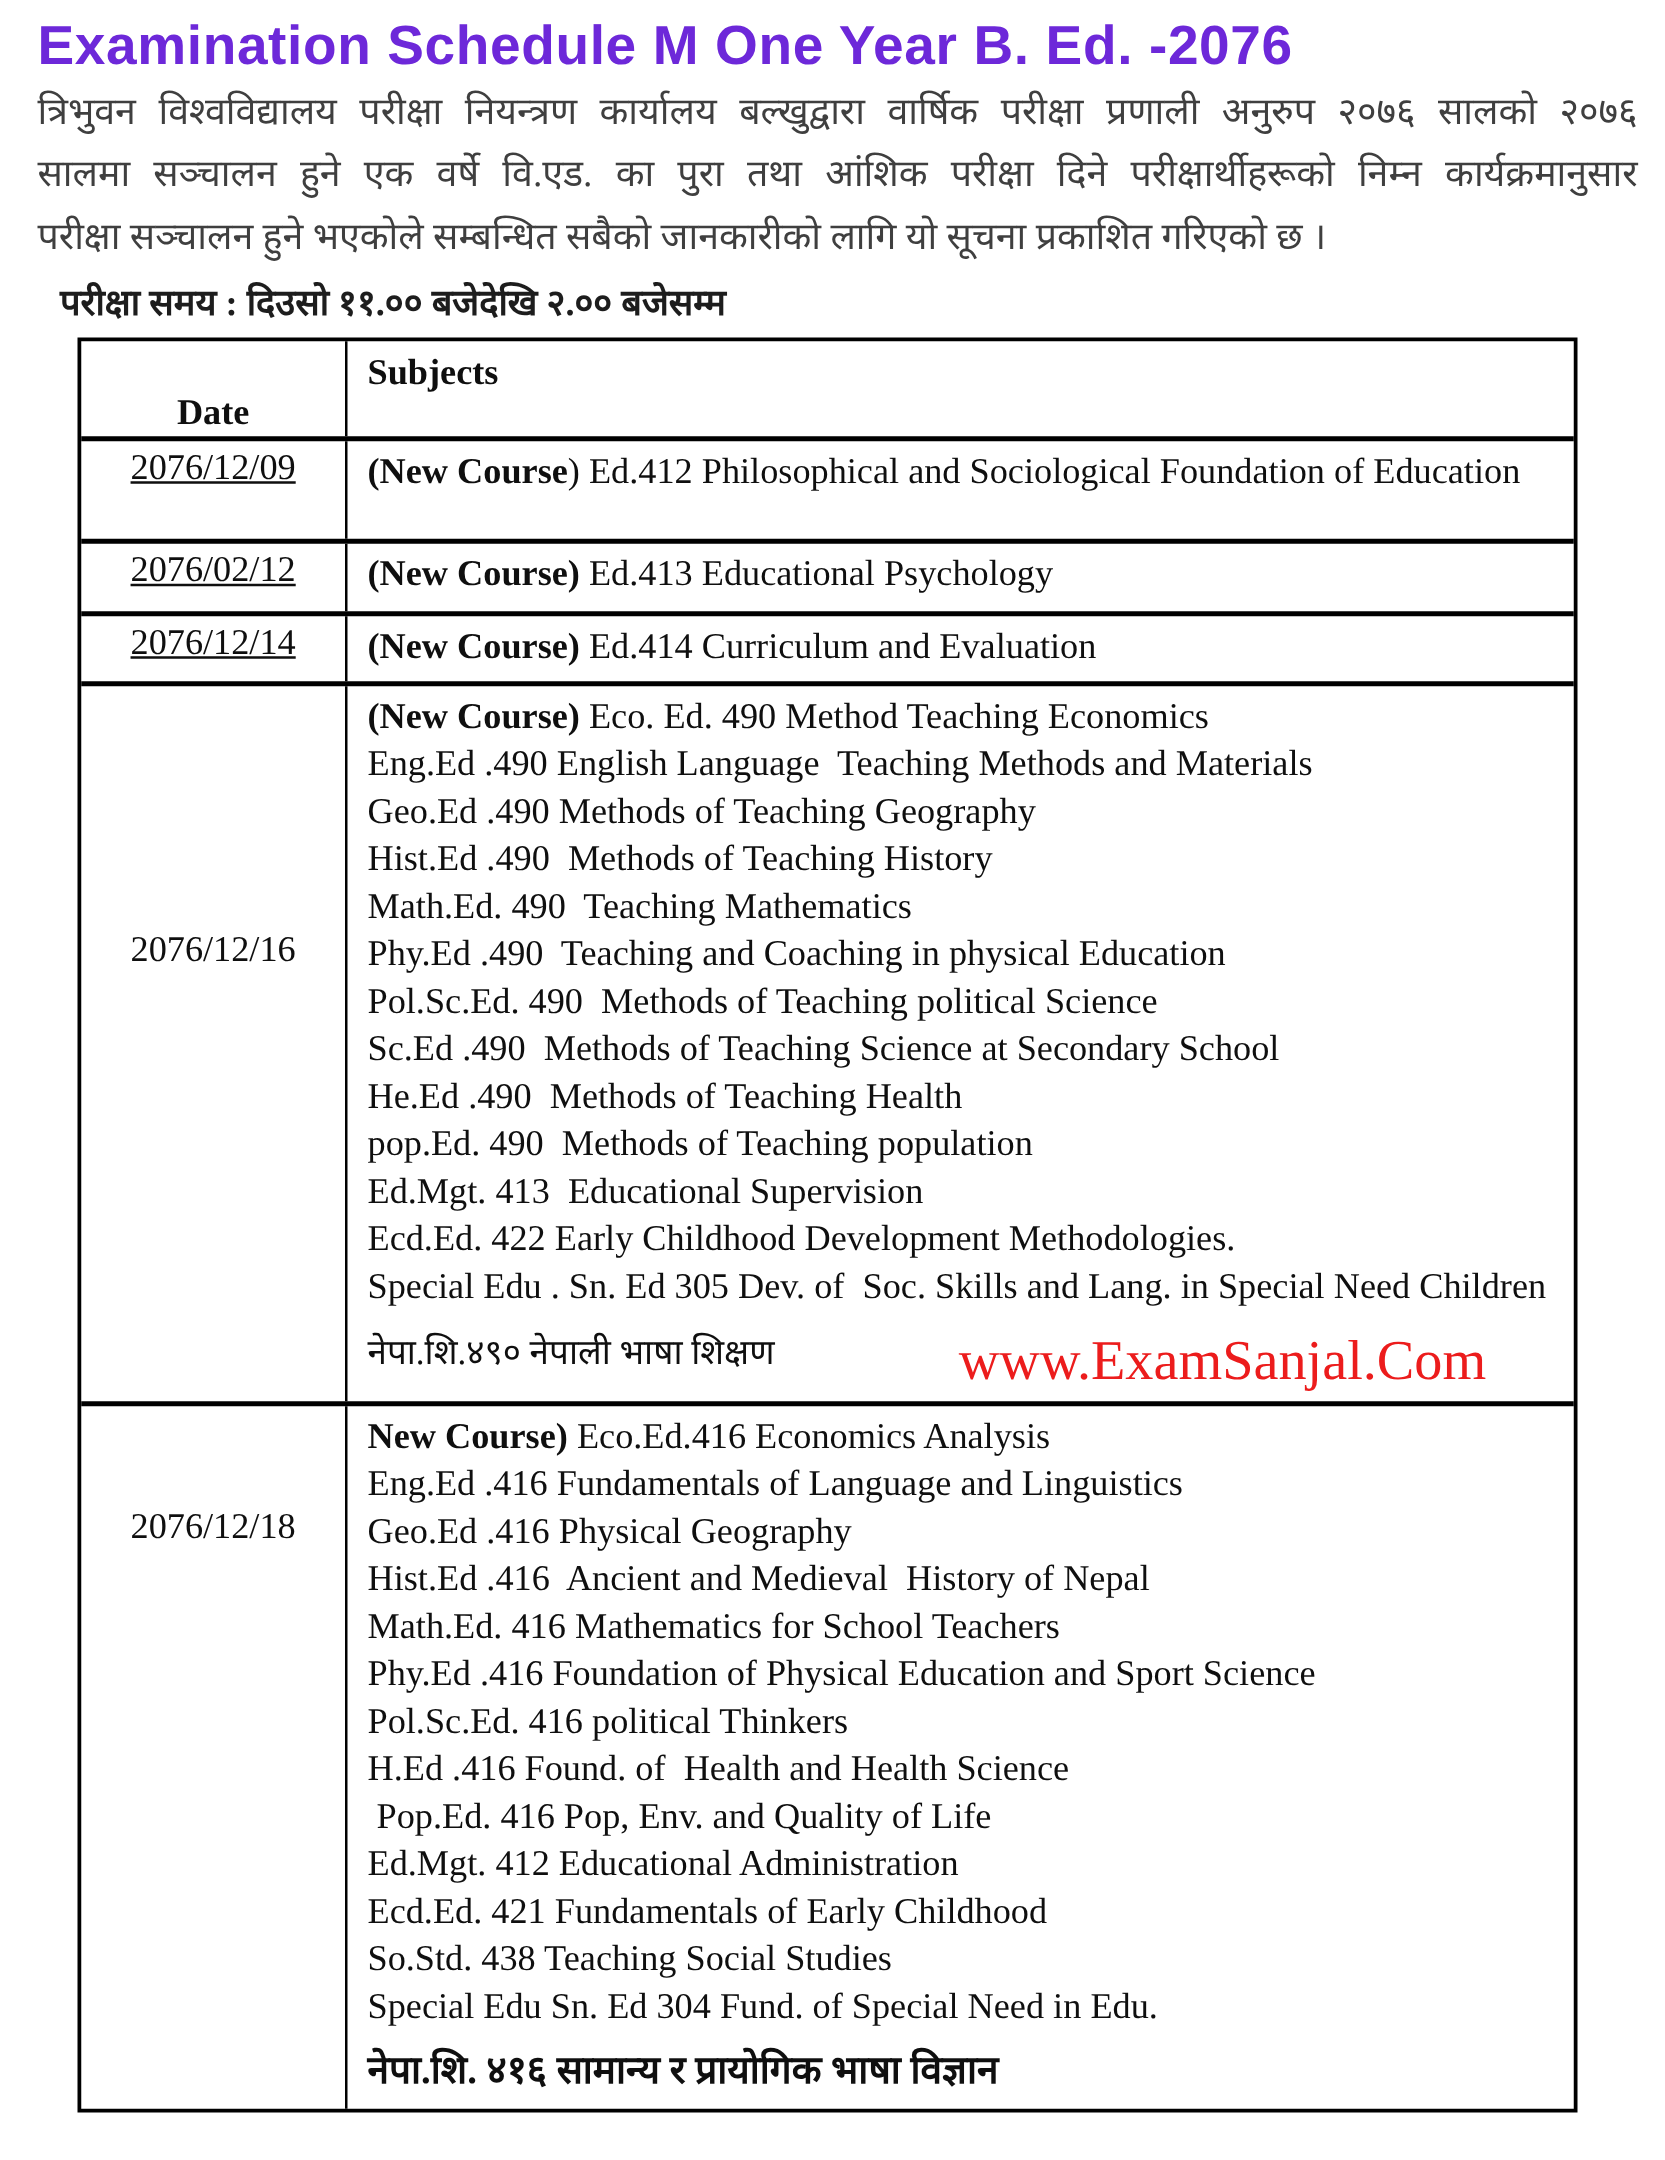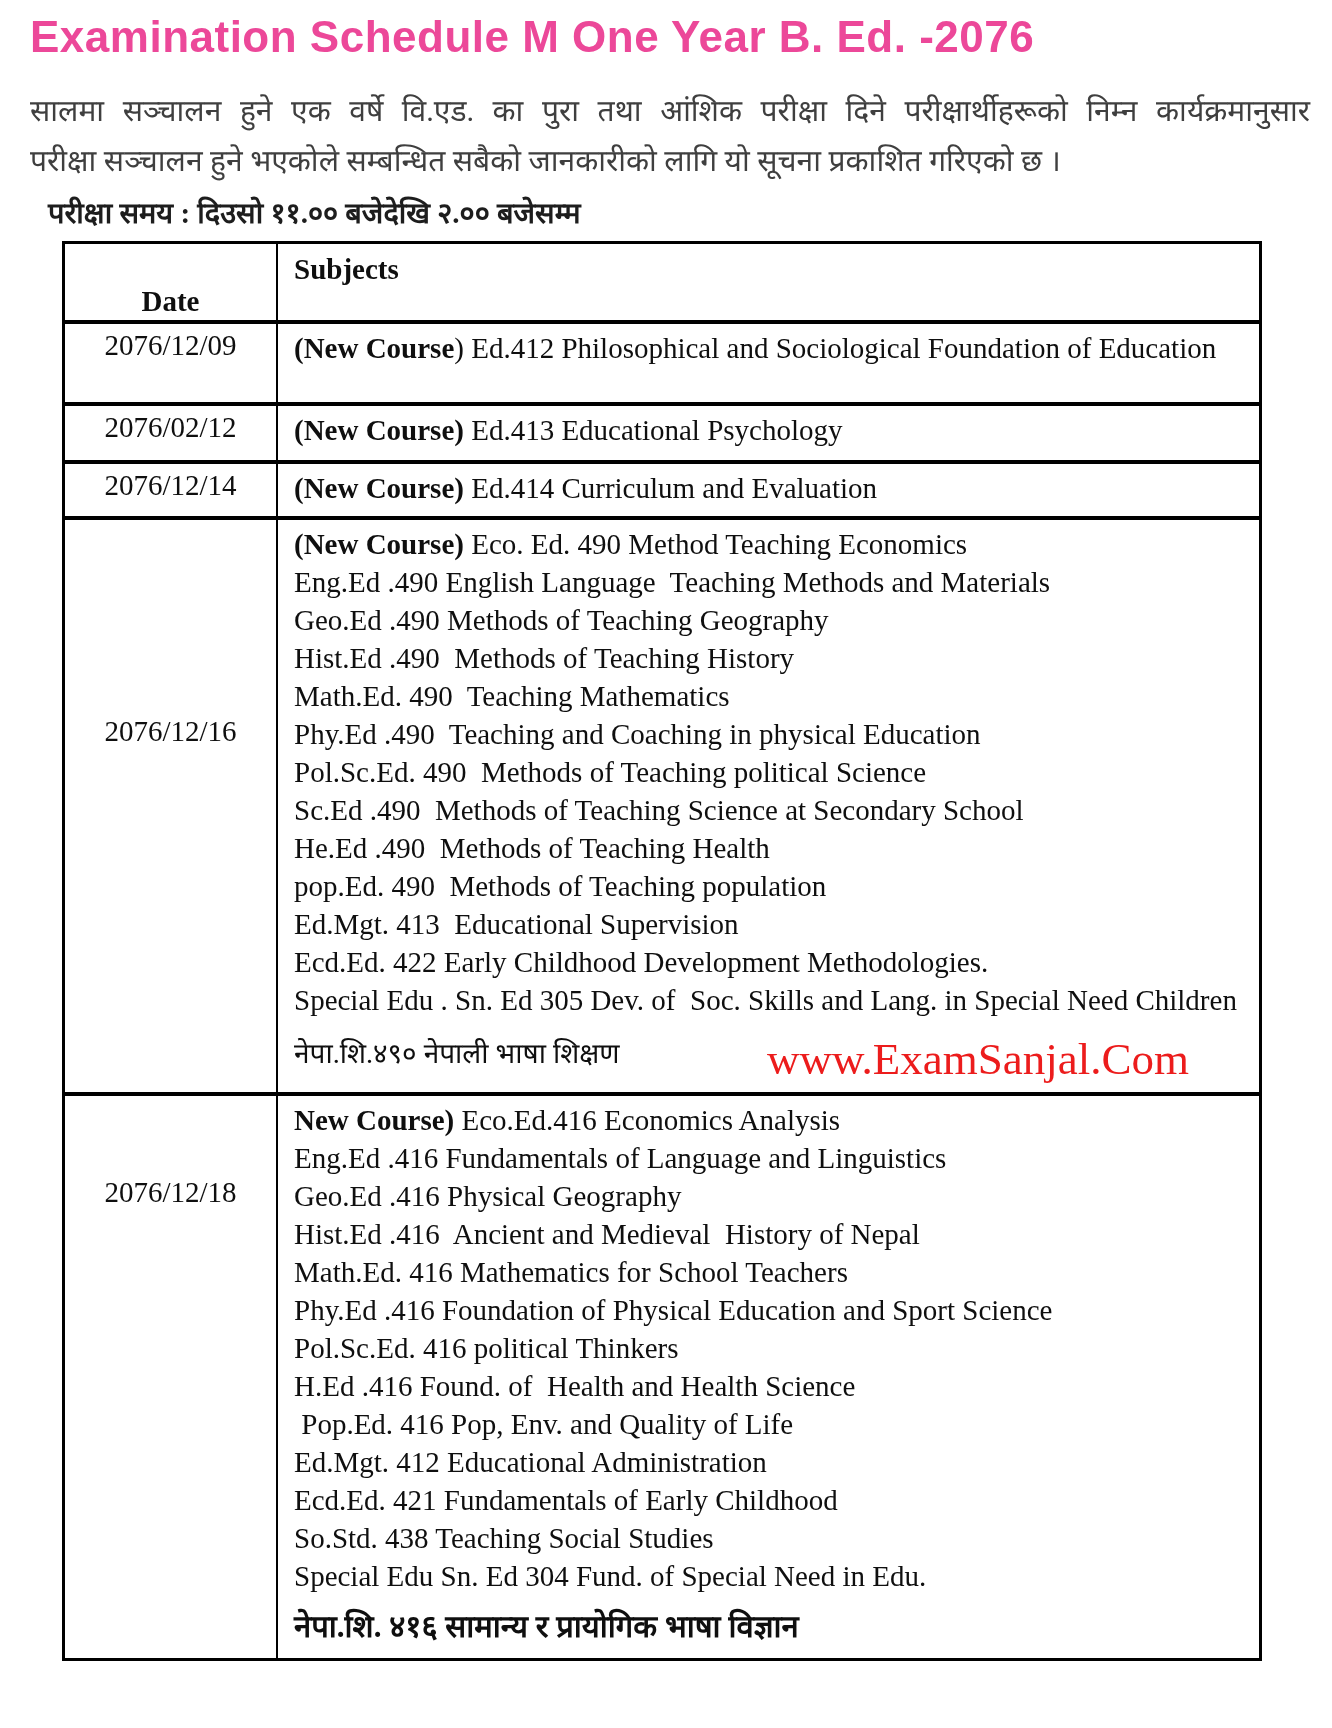--- a/index.html
+++ b/index.html
@@ -10,23 +10,23 @@
     font-family: "Liberation Serif", serif;
     color: #0f0f0f;
     overflow: hidden;
   }
   .page { padding: 12px 22px 0 30px; }
 
   .title {
     font-family: "Liberation Sans", sans-serif;
     font-weight: bold;
     font-size: 44px;
-    color: #ec4899;
+    color: #6d28d9;
     letter-spacing: 0.5px;
-    margin-bottom: 24px;
+    margin-bottom: 3px;
   }
 
   .intro { color: #3f3f3f; font-size: 30px; }
   .intro-line {
     line-height: 50px;
     text-align: justify;
     white-space: normal;
   }
   .intro-line.justify-full { text-align-last: justify; }
 
@@ -63,21 +63,21 @@
   }
   .b { font-weight: bold; }
 
   .header-row { height: 76px; }
   .header-row .date-col { align-items: flex-end; font-weight: bold; padding-bottom: 2px; }
   .header-row .subj-col { font-weight: bold; padding-top: 6px; white-space: normal; }
 
   .row-09 { min-height: 82px; }
   .row-12 { min-height: 58px; }
   .row-14 { min-height: 46px; }
-  .row-09 .date-col, .row-12 .date-col, .row-14 .date-col { align-items: flex-start; padding-top: 5px; }
+  .row-09 .date-col, .row-12 .date-col, .row-14 .date-col { align-items: flex-start; padding-top: 5px; text-decoration: underline; }
 
   .big .date-col { align-items: flex-start; }
   .row-16 .date-inner { margin-top: 195px; }
   .row-18 .date-inner { margin-top: 80px; }
 
   .subj-line { line-height: 38px; }
 
   .nepali-line-row {
     display: flex;
     align-items: flex-start;
@@ -99,20 +99,21 @@
   }
 </style>
 </head>
 <body>
 
 <div class="page">
 
   <div class="title">Examination Schedule M One Year B. Ed. -2076</div>
 
   <div class="intro">
+      <div class="intro-line justify-full">त्रिभुवन विश्वविद्यालय परीक्षा नियन्त्रण कार्यालय बल्खुद्वारा वार्षिक परीक्षा प्रणाली अनुरुप २०७६ सालको २०७६</div>
       <div class="intro-line justify-full">सालमा सञ्चालन हुने एक वर्षे वि.एड. का पुरा तथा आंशिक परीक्षा दिने परीक्षार्थीहरूको निम्न कार्यक्रमानुसार</div>
       <div class="intro-line">परीक्षा सञ्चालन हुने भएकोले सम्बन्धित सबैको जानकारीको लागि यो सूचना प्रकाशित गरिएको छ ।</div>
     </div>
 
   <div class="exam-time">परीक्षा समय : दिउसो ११.०० बजेदेखि २.०० बजेसम्म</div>
 
   <div class="sched-table">
 
     <div class="trow header-row">
         <div class="date-col">

